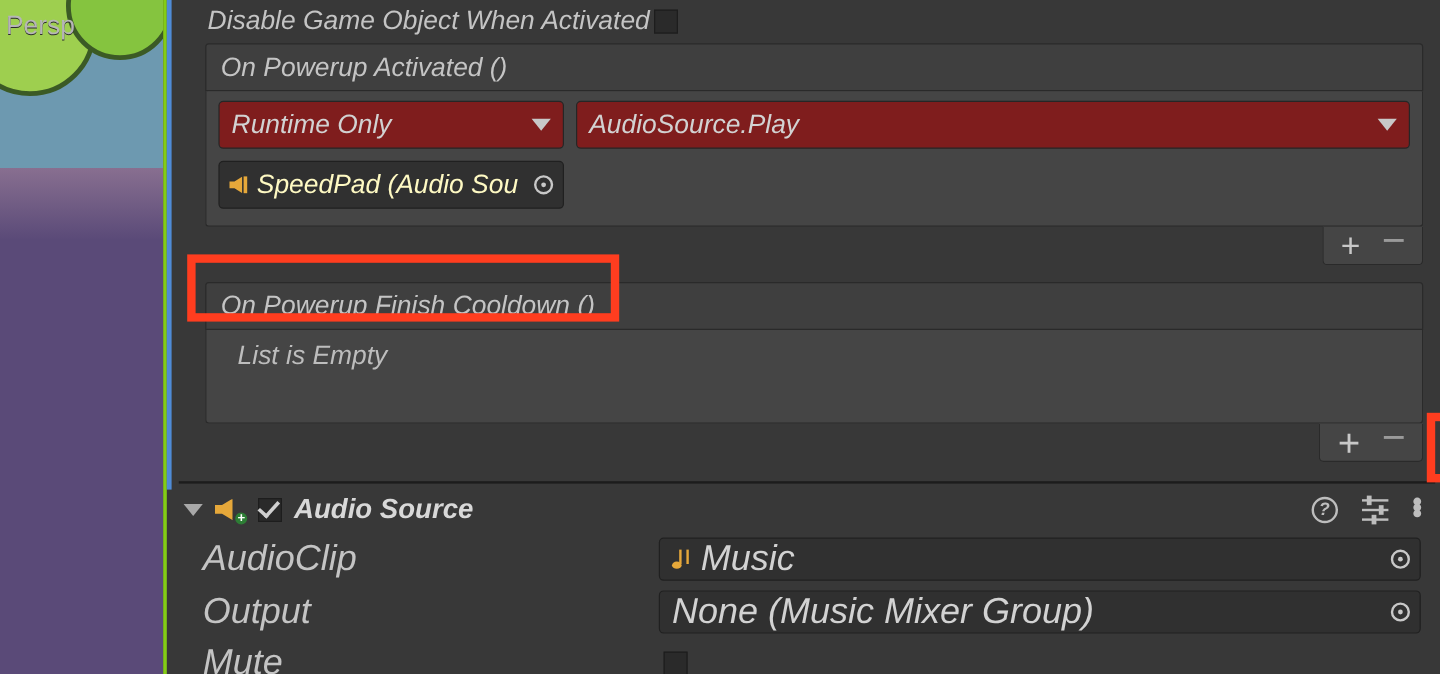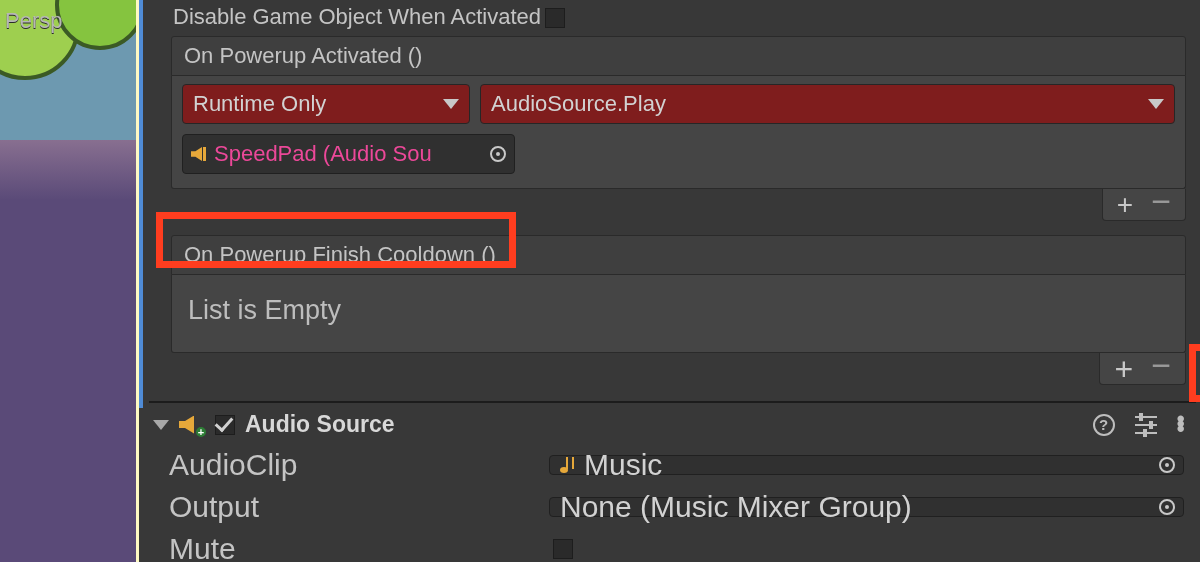--- a/index.html
+++ b/index.html
@@ -10,21 +10,22 @@
   }
   .viewport .sky { position:absolute; top:0; left:0; width:136px; height:140px; background:#6d99b0; }
   .viewport .ground { position:absolute; top:140px; left:0; width:136px; height:100px; background: linear-gradient(180deg,#886f90,#5a4a78 60%); }
   .viewport .tree1 { position:absolute; top:-30px; left:-30px; width:110px; height:110px; background:#9ecf4f; border-radius:50%; border:4px solid #3b5a25; }
   .viewport .tree2 { position:absolute; top:-40px; left:55px; width:90px; height:90px; background:#85c43f; border-radius:50%; border:4px solid #3b5a25; }
   .viewport .persp {
     position:absolute; top:8px; left:5px; color:#b6b6b6; font-size:22px; text-shadow:0 1px 0 #2a2a2a;
   }
   .inspector {
     flex: 1; background: #383838; position:relative; color:#c4c4c4;
-    border-left: 3px solid #fef9c3;
+    border-left: 3px solid #84cc16;
+    font-style: italic;
   }
   .blue-stripe { position:absolute; left:0; top:0; width:4px; height:408px; background:#4f8bd6; }
   .content { padding-left:10px; padding-right:4px; }
 
   .row { display:flex; align-items:center; }
   .prop-label { color:#c4c4c4; font-size:22px; padding:4px 0 6px 18px; }
   .checkbox-empty {
     width:20px; height:20px; background:#2a2a2a; border:1px solid #1d1d1d; margin-left:4px;
   }
 
@@ -45,23 +46,23 @@
   .dd .tri {
     position:absolute; right:10px; top:14px; width:0;height:0;
     border-left:8px solid transparent; border-right:8px solid transparent;
     border-top:10px solid #c8c8c8;
   }
   .dd-row { display:flex; gap:10px; }
   .dd-runtime { width:288px; }
   .dd-func { flex:1; }
   .obj-row { display:flex; margin-top:10px; }
   .obj-field {
-    width:333px; background:#303030; border:1px solid #202020; border-radius:4px;
+    width:288px; background:#303030; border:1px solid #202020; border-radius:4px;
     height:40px; display:flex; align-items:center; padding:0 8px; gap:8px;
-    font-size:22px; color:#ec4899; position:relative; overflow:hidden; white-space:nowrap;
+    font-size:22px; color:#fef9c3; position:relative; overflow:hidden; white-space:nowrap;
   }
   .audio-icon {
     display:inline-flex; align-items:center; gap:1px;
   }
   .audio-icon .speaker { width:11px; height:14px; background:#e6a83a; clip-path: polygon(0 30%,40% 30%,100% 0,100% 100%,40% 70%,0 70%); }
   .audio-icon .bar { width:3px; height:14px; background:#e6a83a; }
   .target-dot {
     position:absolute; right:8px; width:16px; height:16px; border:2px solid #c8c8c8; border-radius:50%;
     display:flex; align-items:center; justify-content:center;
   }
@@ -83,22 +84,22 @@
   }
   .redbox-header {
     position:absolute; left:17px; top:212px; width:360px; height:56px;
     border:7px solid #ff3d1f;
   }
   .redbox-plus {
     position:absolute; left:1050px; top:344px; width:58px; height:58px;
     border:7px solid #ff3d1f;
   }
   .event-body.empty {
-    height:78px; display:flex; align-items:center; padding-left:16px;
-    font-size:27px; color:#bdbdbd;
+    height:78px; display:flex; padding-left:26px;
+    font-size:22px; color:#bdbdbd;
   }
 
   .pm-bar2 { position:relative; }
   .pm-bar2 .plus { font-size:32px; }
 
   .divider { height:2px; background:#1c1c1c; margin:16px 0 0 0; }
 
   .comp-header {
     display:flex; align-items:center; padding:8px 12px 6px 4px; gap:10px;
   }
@@ -127,21 +128,21 @@
   .sliders-icon::after{top:16px;}
   .sliders-icon .k1,.sliders-icon .k2,.sliders-icon .k3{ position:absolute; width:4px; height:8px; background:#bdbdbd; }
   .sliders-icon .k1{top:-3px; left:4px;} .sliders-icon .k2{top:5px; left:14px;} .sliders-icon .k3{top:13px; left:8px;}
   .dots { font-size:24px; letter-spacing:-1px; line-height:4px; }
   .dots div{height:5px;}
 
   .prop-row { display:flex; align-items:center; padding:4px 12px 4px 20px; font-size:30px; }
   .prop-row .k { width:380px; color:#c4c4c4; }
   .ofield {
     flex:1; background:#303030; border:1px solid #202020; border-radius:4px;
-    height:20px; display:flex; align-items:center; padding:0 10px; gap:10px;
+    height:36px; display:flex; align-items:center; padding:0 10px; gap:10px;
     color:#d2d2d2; position:relative;
   }
   .music-icon { width:14px; height:16px; position:relative; }
   .music-icon::before{content:''; position:absolute; right:0; top:0; width:2px; height:12px; background:#e6a83a;}
   .music-icon::after{content:''; position:absolute; left:0; bottom:0; width:8px; height:6px; background:#e6a83a; border-radius:50%;}
   .music-icon .n2{position:absolute; left:6px; top:0; width:2px; height:12px; background:#e6a83a;}
   .ofield .picker { position:absolute; right:8px; width:16px; height:16px; border:2px solid #c8c8c8; border-radius:50%; }
   .ofield .picker::after{content:''; position:absolute; left:4px; top:4px; width:4px; height:4px; background:#c8c8c8; border-radius:50%;}
 </style>
 </head>

